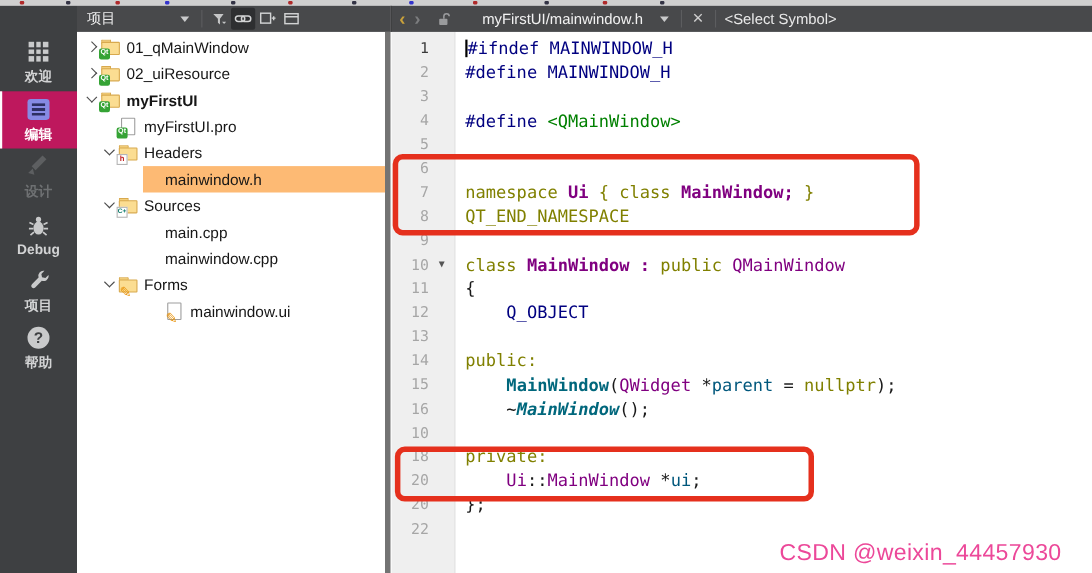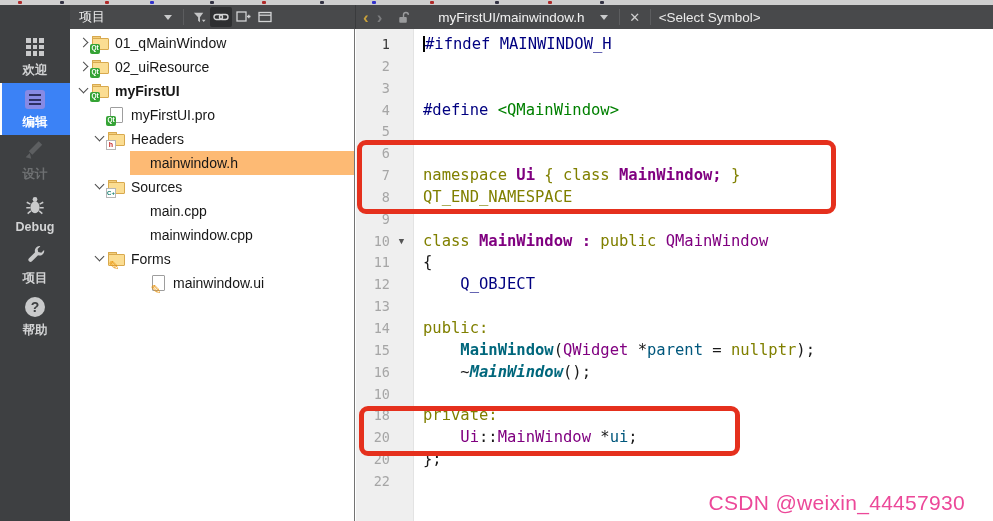--- a/index.html
+++ b/index.html
@@ -31,40 +31,40 @@
   .back{color:#c9a13b}.fwd{color:#7c7d7f}
   .file-label{font-size:13.5px;color:#f2f2f2;margin-left:24px}
   .symbol-label{font-size:13.5px;color:#e9e9e9;font-family:Liberation Sans, sans-serif}
   .close-x{color:#cfcfcf;font-size:13px}
 
   
   #sidebar{position:absolute;left:0;top:5px;width:70px;height:516px;background:#3e4042;z-index:5}
   .mode{height:52px;display:flex;flex-direction:column;align-items:center;justify-content:center;
         gap:3px;position:relative;color:#d2d3d4;font-size:12.5px;font-weight:bold}
   .mode:first-child{margin-top:26px}
-  .mode.selected{background:#3b82f6;color:#fff}
+  .mode.selected{background:#be185d;color:#fff}
   .mode.selected::before{content:"";position:absolute;left:0;top:0;bottom:0;width:2px;background:#fdfdfd}
   .mode.disabled{color:#6e7072}
   .micon{width:24px;height:24px;display:flex;align-items:center;justify-content:center}
   .i-grid{width:18px;height:18px;display:grid;grid-template-columns:repeat(3,4.6px);
           grid-template-rows:repeat(3,4.6px);gap:2px}
   .i-grid i{background:#c9cacb;display:block}
   .i-doc{width:20px;height:19px;background:#868ae4;border-radius:3px;display:flex;align-items:center;justify-content:center}
   .i-doc i{display:block;width:12px;height:11px;
            background:repeating-linear-gradient(#2c2f62 0 2px,transparent 2px 4.5px)}
   .i-pencil{width:18px;height:18px;position:relative}
   .i-pencil::before{content:"";position:absolute;left:7px;top:-1px;width:5px;height:14px;background:#5d5f61;transform:rotate(45deg)}
   .i-pencil::after{content:"";position:absolute;left:1px;top:12px;border-left:5px solid #5d5f61;
                    border-top:3px solid transparent;border-bottom:3px solid transparent;transform:rotate(45deg)}
   .i-help{width:20px;height:20px;border-radius:50%;background:#c9cacb;color:#3e4042;
           font-weight:bold;font-size:14px;display:flex;align-items:center;justify-content:center}
 
   
   #tree-panel{position:absolute;left:70px;top:29px;width:285px;height:492px;background:#fff;z-index:3;
-              border-right:1px solid #737373;box-sizing:border-box}
+              border-right:5px solid #737373;box-sizing:border-box}
   .trow{height:24px;display:flex;align-items:center;font-size:14px;color:#161616}
   .trow .inner{flex:1;height:24px;display:flex;align-items:center}
   .trow.sel .inner{background:#fdba74}
   .lvl0{padding-left:6px}.lvl1{padding-left:22px}.lvl2{padding-left:60px}
   .lvl2 .inner{padding-left:20px}
   .chev{width:16px;height:16px;position:relative;flex:0 0 16px}
   .chev.col::before,.chev.exp::before{content:"";position:absolute;width:6px;height:6px;
      border-right:1.7px solid #4c4c4c;border-bottom:1.7px solid #4c4c4c;left:4px;top:4px}
   .chev.col::before{transform:rotate(-45deg)}
   .chev.exp::before{transform:rotate(45deg);top:2px}
@@ -327,21 +327,21 @@
           <span class="tlabel">mainwindow.ui</span>
         </div>
       </div>
     </div>
 </div>
 
 <div id="editor">
   <div id="gutter-bg"></div>
   <div id="code-lines">
       <div class="cl"><span class="num cur">1</span><span class="foldc"></span><span class="code"><span class="cursor"></span><span class="pp">#ifndef MAINWINDOW_H</span></span></div>
-      <div class="cl"><span class="num">2</span><span class="foldc"></span></div>
+      <div class="cl"><span class="num">2</span><span class="foldc"></span><span class="code"><span class="pp">#define MAINWINDOW_H</span></span></div>
       <div class="cl"><span class="num">3</span><span class="foldc"></span><span class="code"></span></div>
       <div class="cl"><span class="num">4</span><span class="foldc"></span><span class="code"><span class="pp">#define </span><span class="gr">&lt;QMainWindow&gt;</span></span></div>
       <div class="cl"><span class="num">5</span><span class="foldc"></span><span class="code"></span></div>
       <div class="cl"><span class="num">6</span><span class="foldc"></span></div>
       <div class="cl"><span class="num">7</span><span class="foldc"></span><span class="code"><span class="kw">namespace </span><span class="tyb">Ui</span><span class="kw"> { class </span><span class="tyb">MainWindow</span><span class="tyb">;</span><span class="kw"> }</span></span></div>
       <div class="cl"><span class="num">8</span><span class="foldc"></span><span class="code"><span class="kw">QT_END_NAMESPACE</span></span></div>
       <div class="cl"><span class="num">9</span><span class="foldc"></span><span class="code"></span></div>
       <div class="cl"><span class="num">10</span><span class="foldc">▼</span><span class="code"><span class="kw">class </span><span class="tyb">MainWindow</span><span class="tyb"> :</span><span class="kw"> public </span><span class="ty">QMainWindow</span></span></div>
       <div class="cl"><span class="num">11</span><span class="foldc"></span><span class="code"><span class="tx">{</span></span></div>
       <div class="cl"><span class="num">12</span><span class="foldc"></span><span class="code"><span class="pp">    Q_OBJECT</span></span></div>

